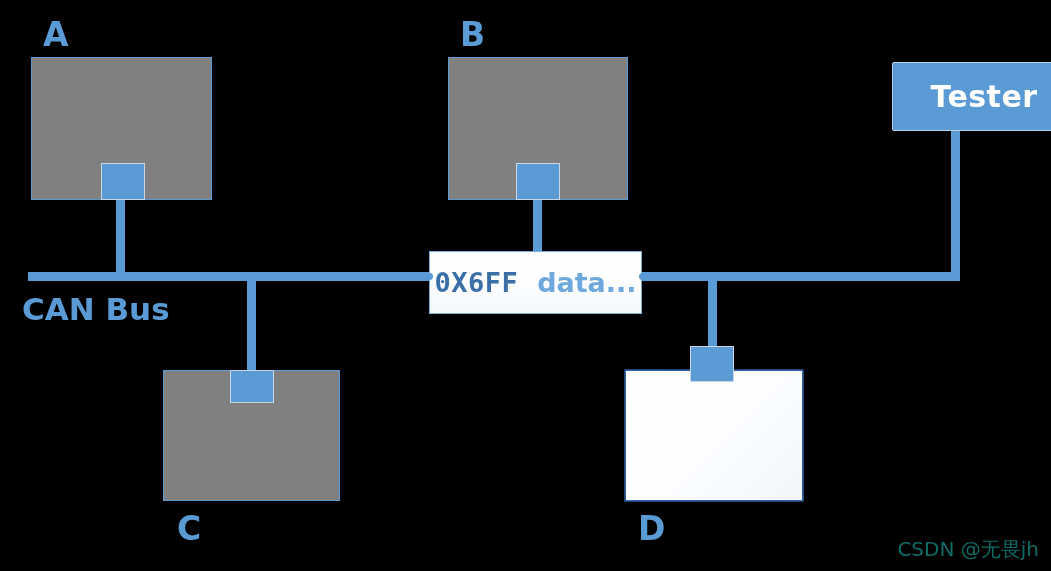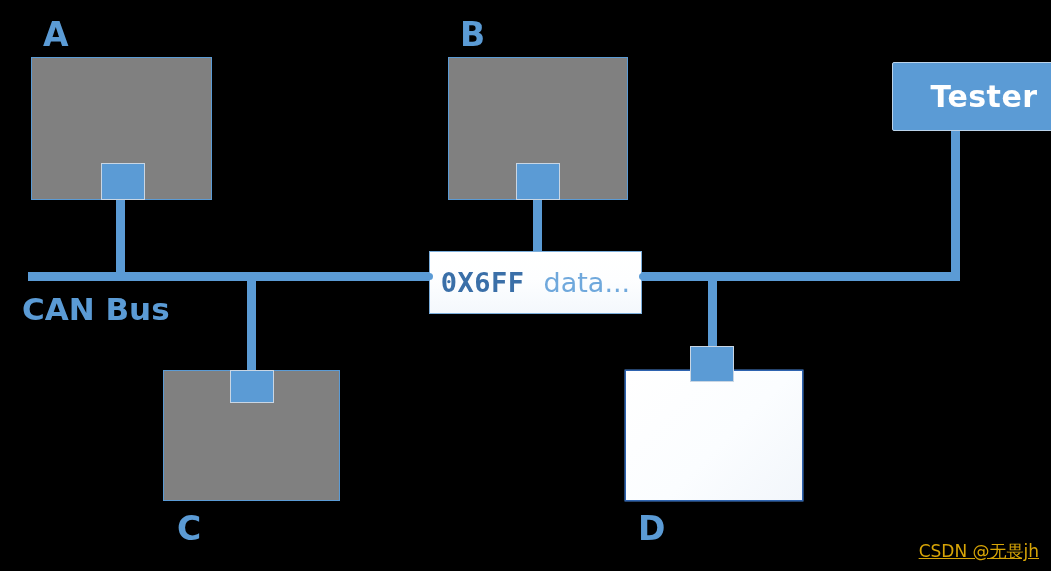--- a/index.html
+++ b/index.html
@@ -97,43 +97,42 @@
   .msg-id {
     color: #3A6FA8;
     font-family: "DejaVu Sans Mono", "Liberation Mono", monospace;
     font-size: 27px;
     font-weight: bold;
     letter-spacing: 0.5px;
   }
   .msg-payload {
     color: #6FA8DC;
     font-size: 27px;
-    font-weight: 400;
+    font-weight: 700;
     margin-left: 10px;
   }
 
   
   .side-dot {
     position: absolute;
     width: 7px;
     height: 7px;
     border-radius: 50%;
     background: #5B9BD5;
   }
 
   
   .watermark {
     position: absolute;
     right: 12px;
     bottom: 8px;
-    color: #eab308;
-    font-size: 17px;
+    color: #0f766e;
+    font-size: 20px;
     white-space: nowrap;
     opacity: 0.92;
-    text-decoration: underline;
   }
 </style>
 </head>
 <body>
 
 <div id="canvas">
 
   <div class="wire" style="left:28px; top:272px; width:932px; height:9px;"></div>
 
   <div class="wire" style="left:116px; top:185px; width:9px; height:92px;"></div>

